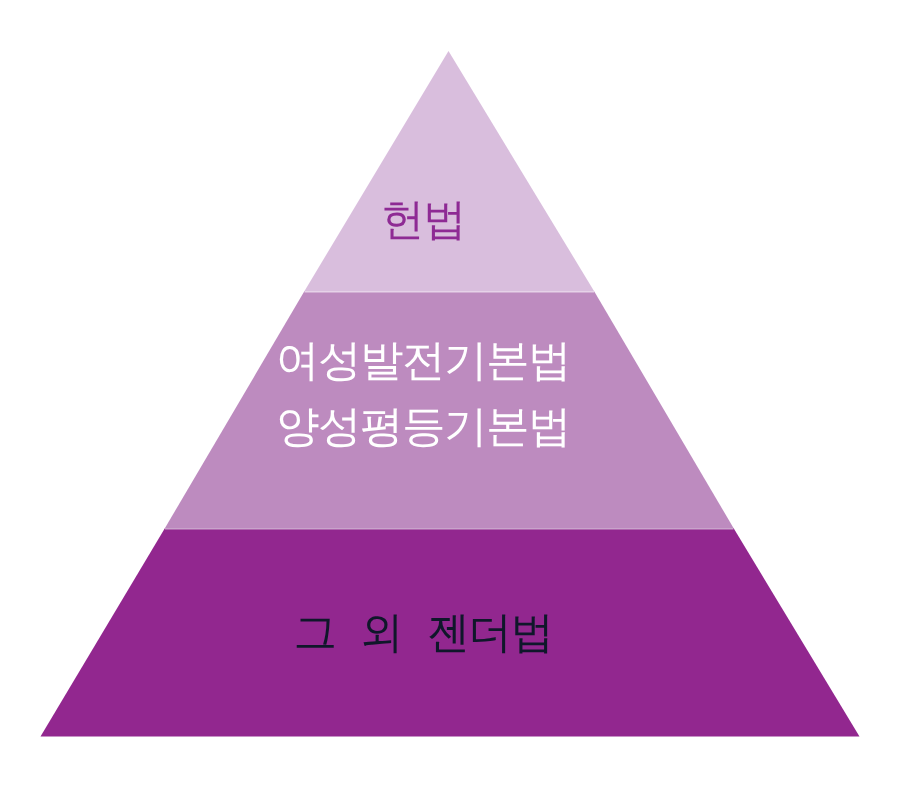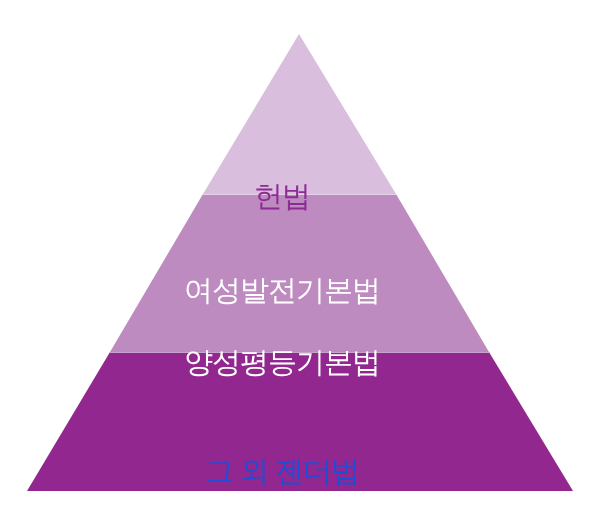--- a/index.html
+++ b/index.html
@@ -19,42 +19,41 @@
       left: 0;
       top: 0;
       width: 600px;
       height: 529px;
     }
     .tier-label {
       position: absolute;
       left: 0;
       width: 564px;
       text-align: center;
-      font-family: Liberation Sans, sans-serif;
+      font-family: Liberation Mono, monospace;
       font-size: 29px;
       letter-spacing: -1px;
       line-height: 1;
       white-space: nowrap;
-      margin-top: 48px;
     }
     #label-top {
       top: 134px;
       color: #8e2a94;
     }
     #label-mid-1 {
       top: 228px;
       color: #ffffff;
     }
     #label-mid-2 {
-      top: 300px;
+      top: 272px;
       color: #ffffff;
     }
     #label-bottom {
       top: 409px;
-      color: #1d4ed8;
+      color: #0f172a;
       text-align: center;
     }
   </style>
 </head>
 <body>
 
 <svg id="pyramid-svg" viewBox="0 0 600 529" xmlns="http://www.w3.org/2000/svg">
   <defs>
     <radialGradient id="shadow-mid" cx="0.5" cy="0" r="0.5" fx="0.5" fy="0">
       <stop offset="0" stop-color="#5a2a5e" stop-opacity="0.55"></stop>

